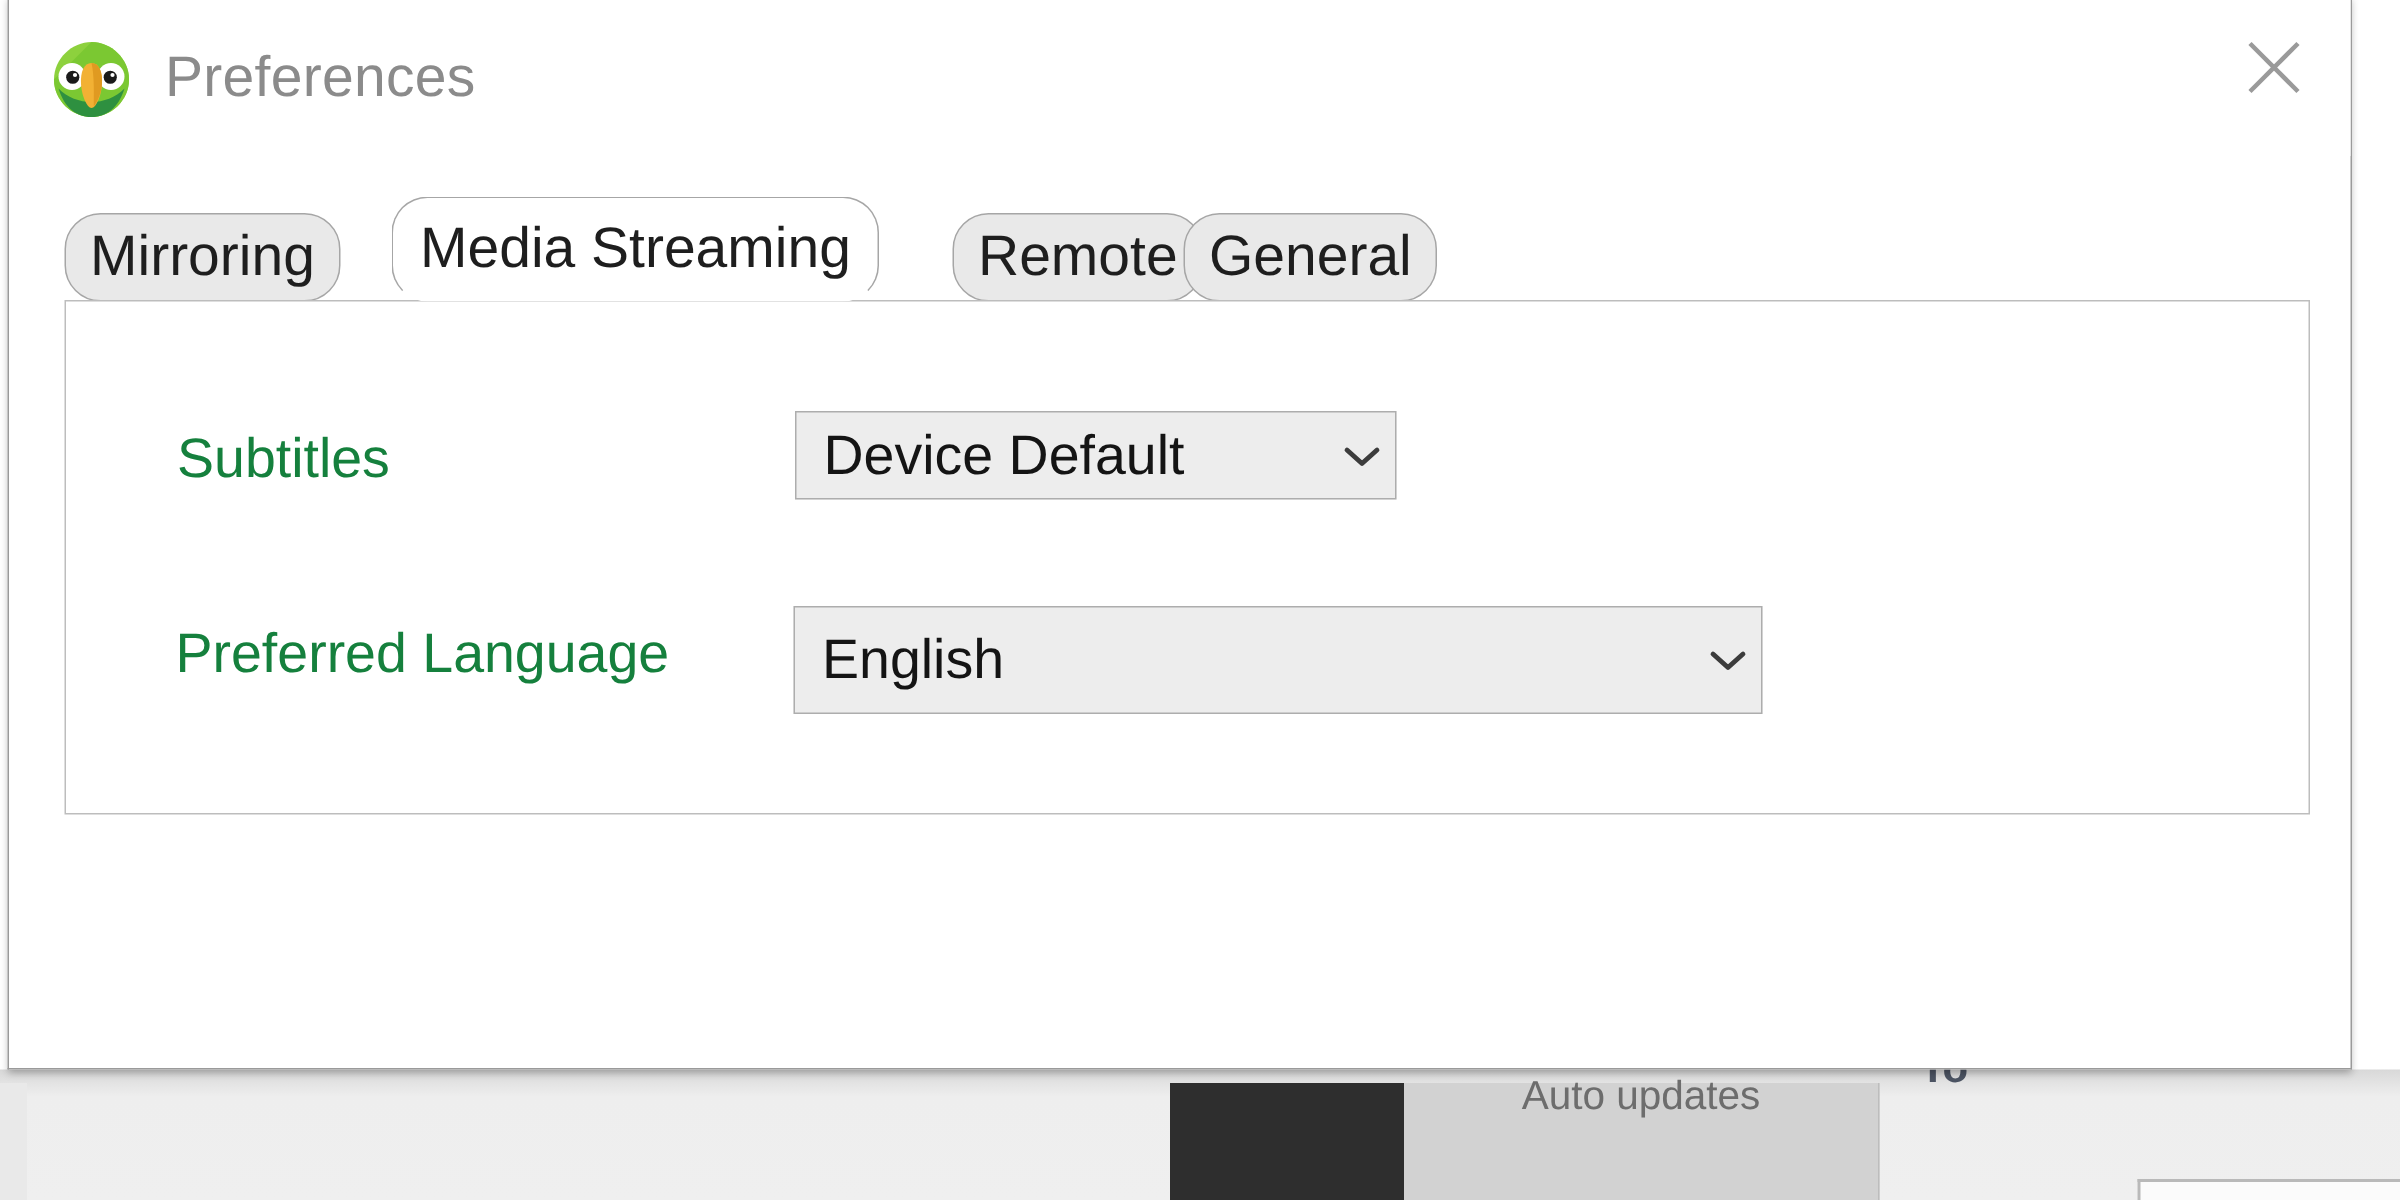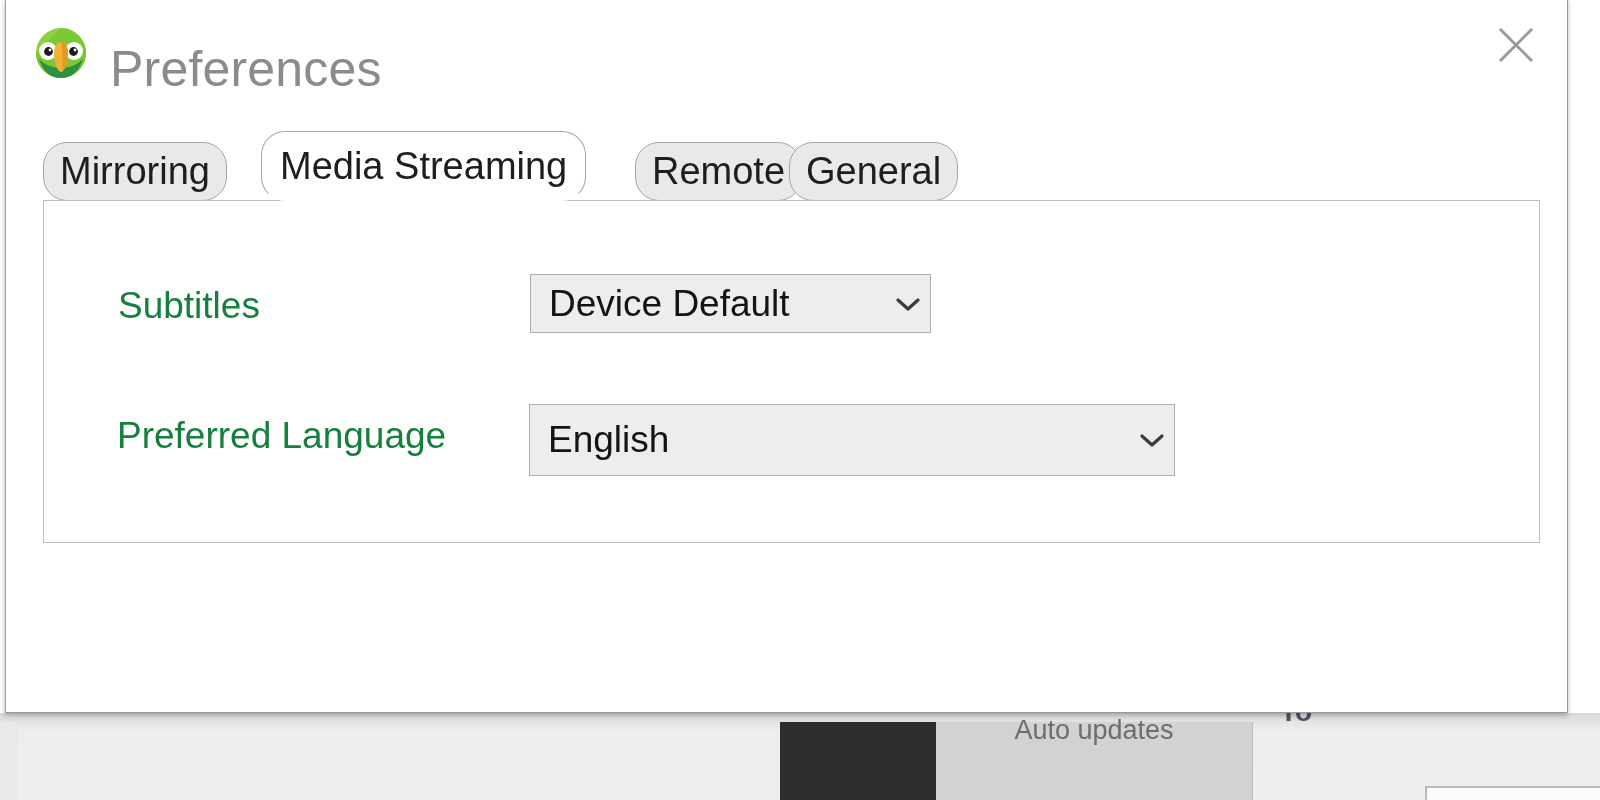--- a/index.html
+++ b/index.html
@@ -137,22 +137,22 @@
     position: absolute;
     left: 27px;
     top: 27px;
     width: 56px;
     height: 56px;
   }
 
   .title-text {
     position: absolute;
     left: 104px;
-    top: 42px;
-    font-size: 50px;
+    top: 25px;
+    font-size: 38px;
     color: #8b8b8b;
     line-height: 58px;
     letter-spacing: 0.2px;
     white-space: nowrap;
   }
 
   .close-btn {
     position: absolute;
     right: 22px;
     top: 18px;

